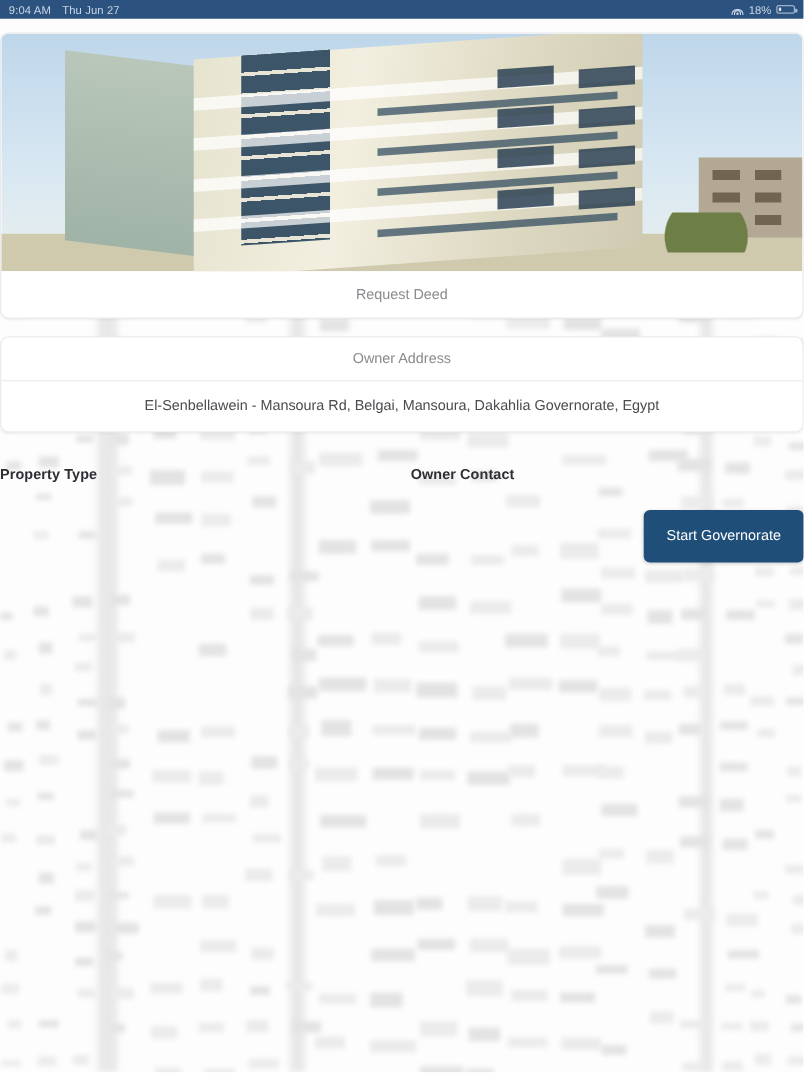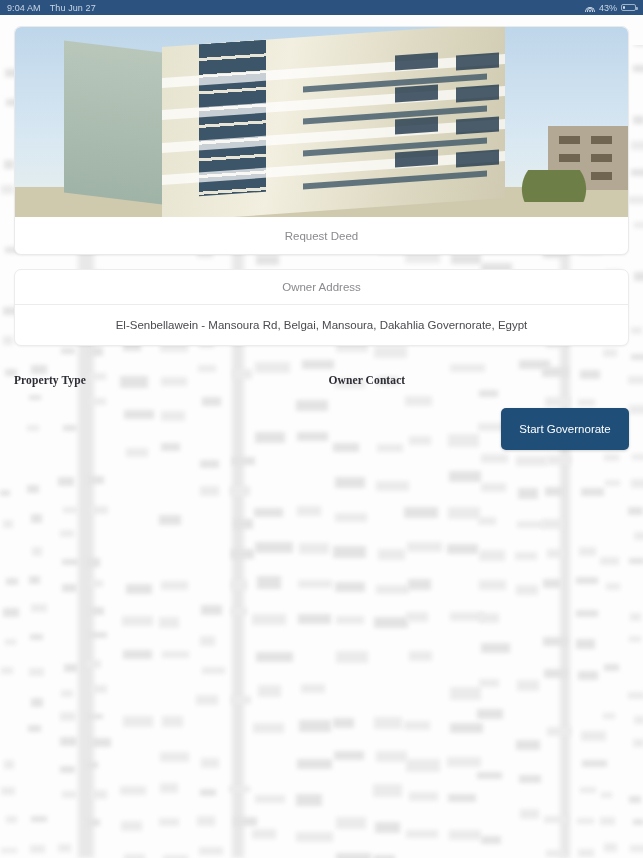--- a/index.html
+++ b/index.html
@@ -71,21 +71,21 @@
     display:flex; align-items:center; justify-content:center;
   }
   #navbar .title { color:#ffffff; font-size:13.5px; font-weight:bold; letter-spacing:.15px; }
   #back-btn {
     position:absolute; left:4px; top:0; bottom:0;
     width:28px; display:flex; align-items:center; justify-content:center;
     cursor:pointer; background:none; border:none;
   }
   #back-btn svg { display:block; }
   
-  #content { position:relative; padding:0 14px; }
+  #content { position:relative; padding:0 0; }
   .cards-row { display:flex; gap:14px; margin-top:11px; }
   .media-card {
     flex:1 1 0; background:#ffffff;
     border:1px solid #eaeaea; border-radius:7px;
     box-shadow:0 1px 2px rgba(0,0,0,.06);
     overflow:hidden;
   }
   .media-thumb { height:190px; position:relative; overflow:hidden; background:#fff; }
   .media-caption {
     height:37px; display:flex; align-items:center; justify-content:center;
@@ -142,21 +142,21 @@
     box-shadow:0 1px 2px rgba(0,0,0,.05); margin-top:14px; overflow:hidden;
   }
   .panel-head {
     height:35px; display:flex; align-items:center; justify-content:center;
     color:#8a8a8f; font-size:11.5px; border-bottom:1px solid #ececec;
   }
   .panel-body { padding:14px 14px; color:#4a4a4f; font-size:11.5px;text-align:center; }
   
   .fields-row { display:flex; gap:14px; margin-top:28px; }
   .field-col { flex:1 1 0; }
-  .field-label { color:#2d2d35; font-size:11.5px; font-weight:bold; letter-spacing:.1px;font-family:Liberation Serif, serif; }
+  .field-label { color:#2d2d35; font-size:11.5px; font-weight:bold; letter-spacing:.1px; }
   .field-box {
     margin-top:11px; height:48px; background:#ededf2; border-radius:3px;
     display:flex; align-items:center; padding:0 12px;
     color:#3a3a42; font-size:11px;
   }
   .btn-row { display:flex; justify-content:flex-end; margin-top:22px; }
   #start-eval {
     background:#1f4e79; color:#ffffff; border:none; border-radius:5px;
     width:128px; height:42px; font-size:11.5px; cursor:pointer;
     font-family:"Liberation Sans", sans-serif;
@@ -172,21 +172,21 @@
     <div class="st-left">
       <span>9:04 AM</span>
       <span>Thu Jun 27</span>
     </div>
     <div class="st-right">
       <span class="wifi-ico">
           <i></i>
           <i></i>
           <i></i>
         </span>
-      <span>43%</span>
+      <span>18%</span>
       <span class="batt">
           <em style="width: 18%;"></em>
         </span>
     </div>
   </div>
 
 
   <div id="watermark">
     <div class="pillar" style="left:78px;"></div>
     <div class="pillar" style="left:232px; width:12px;"></div>

